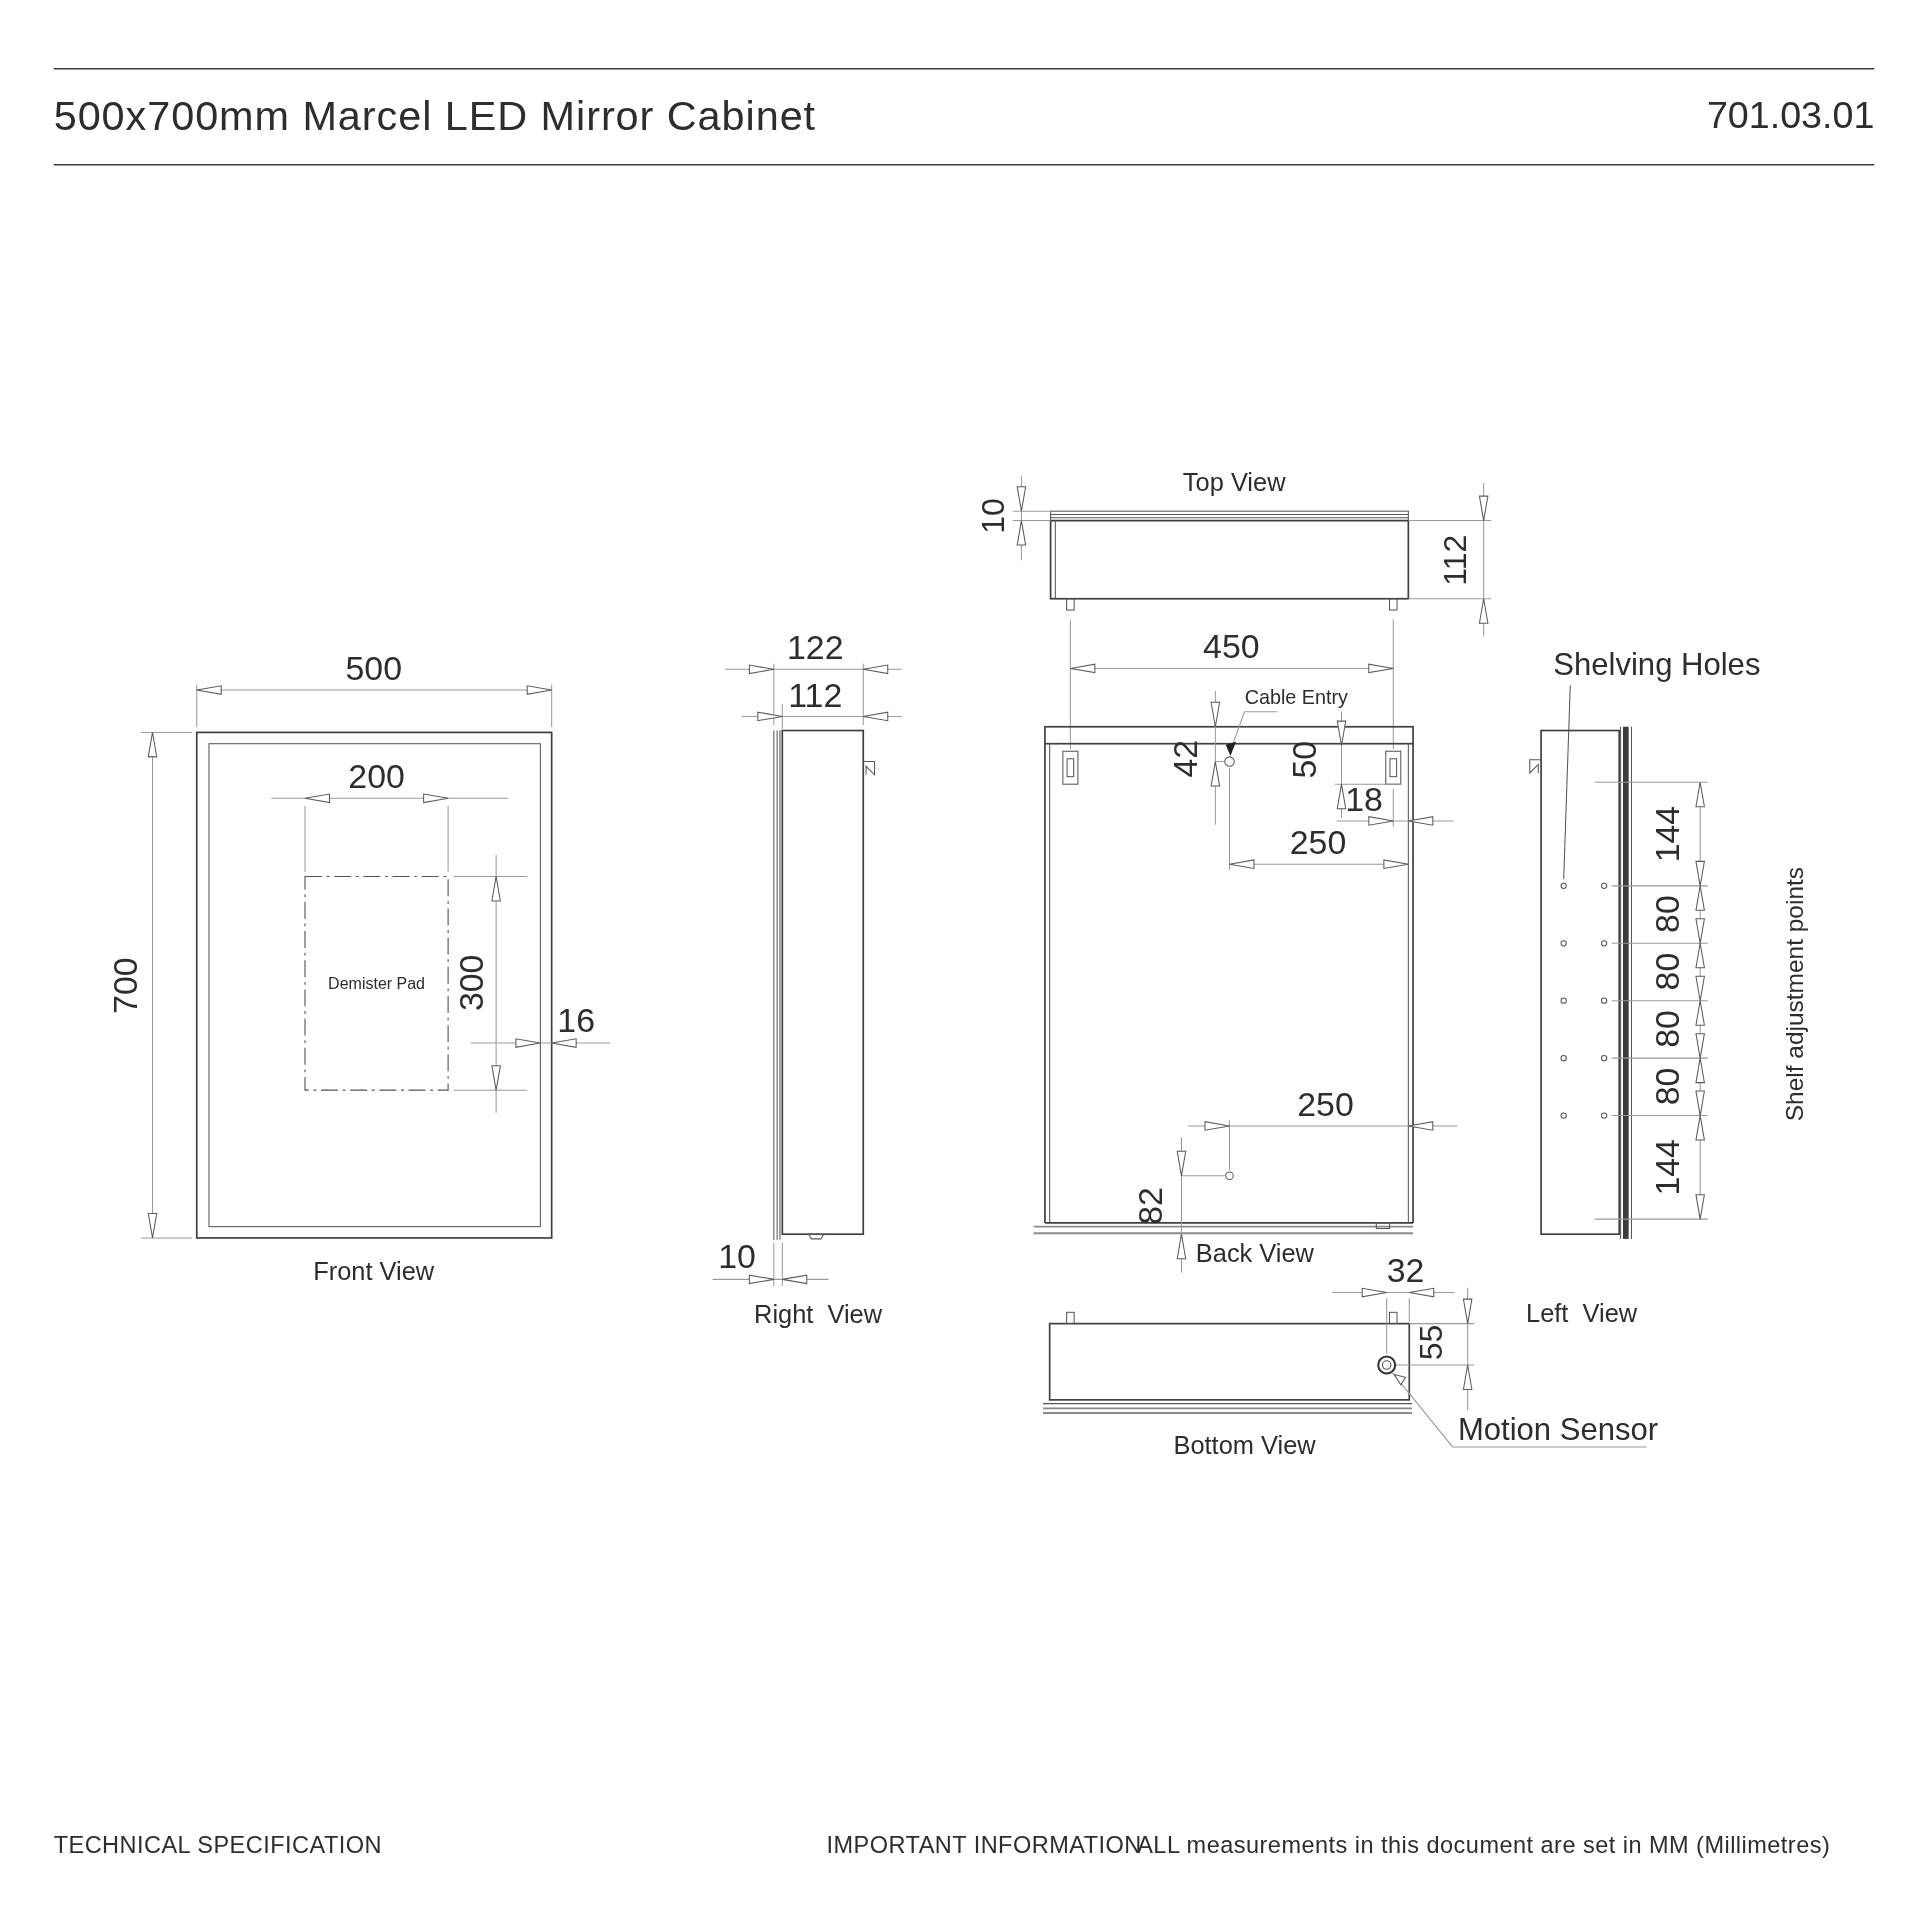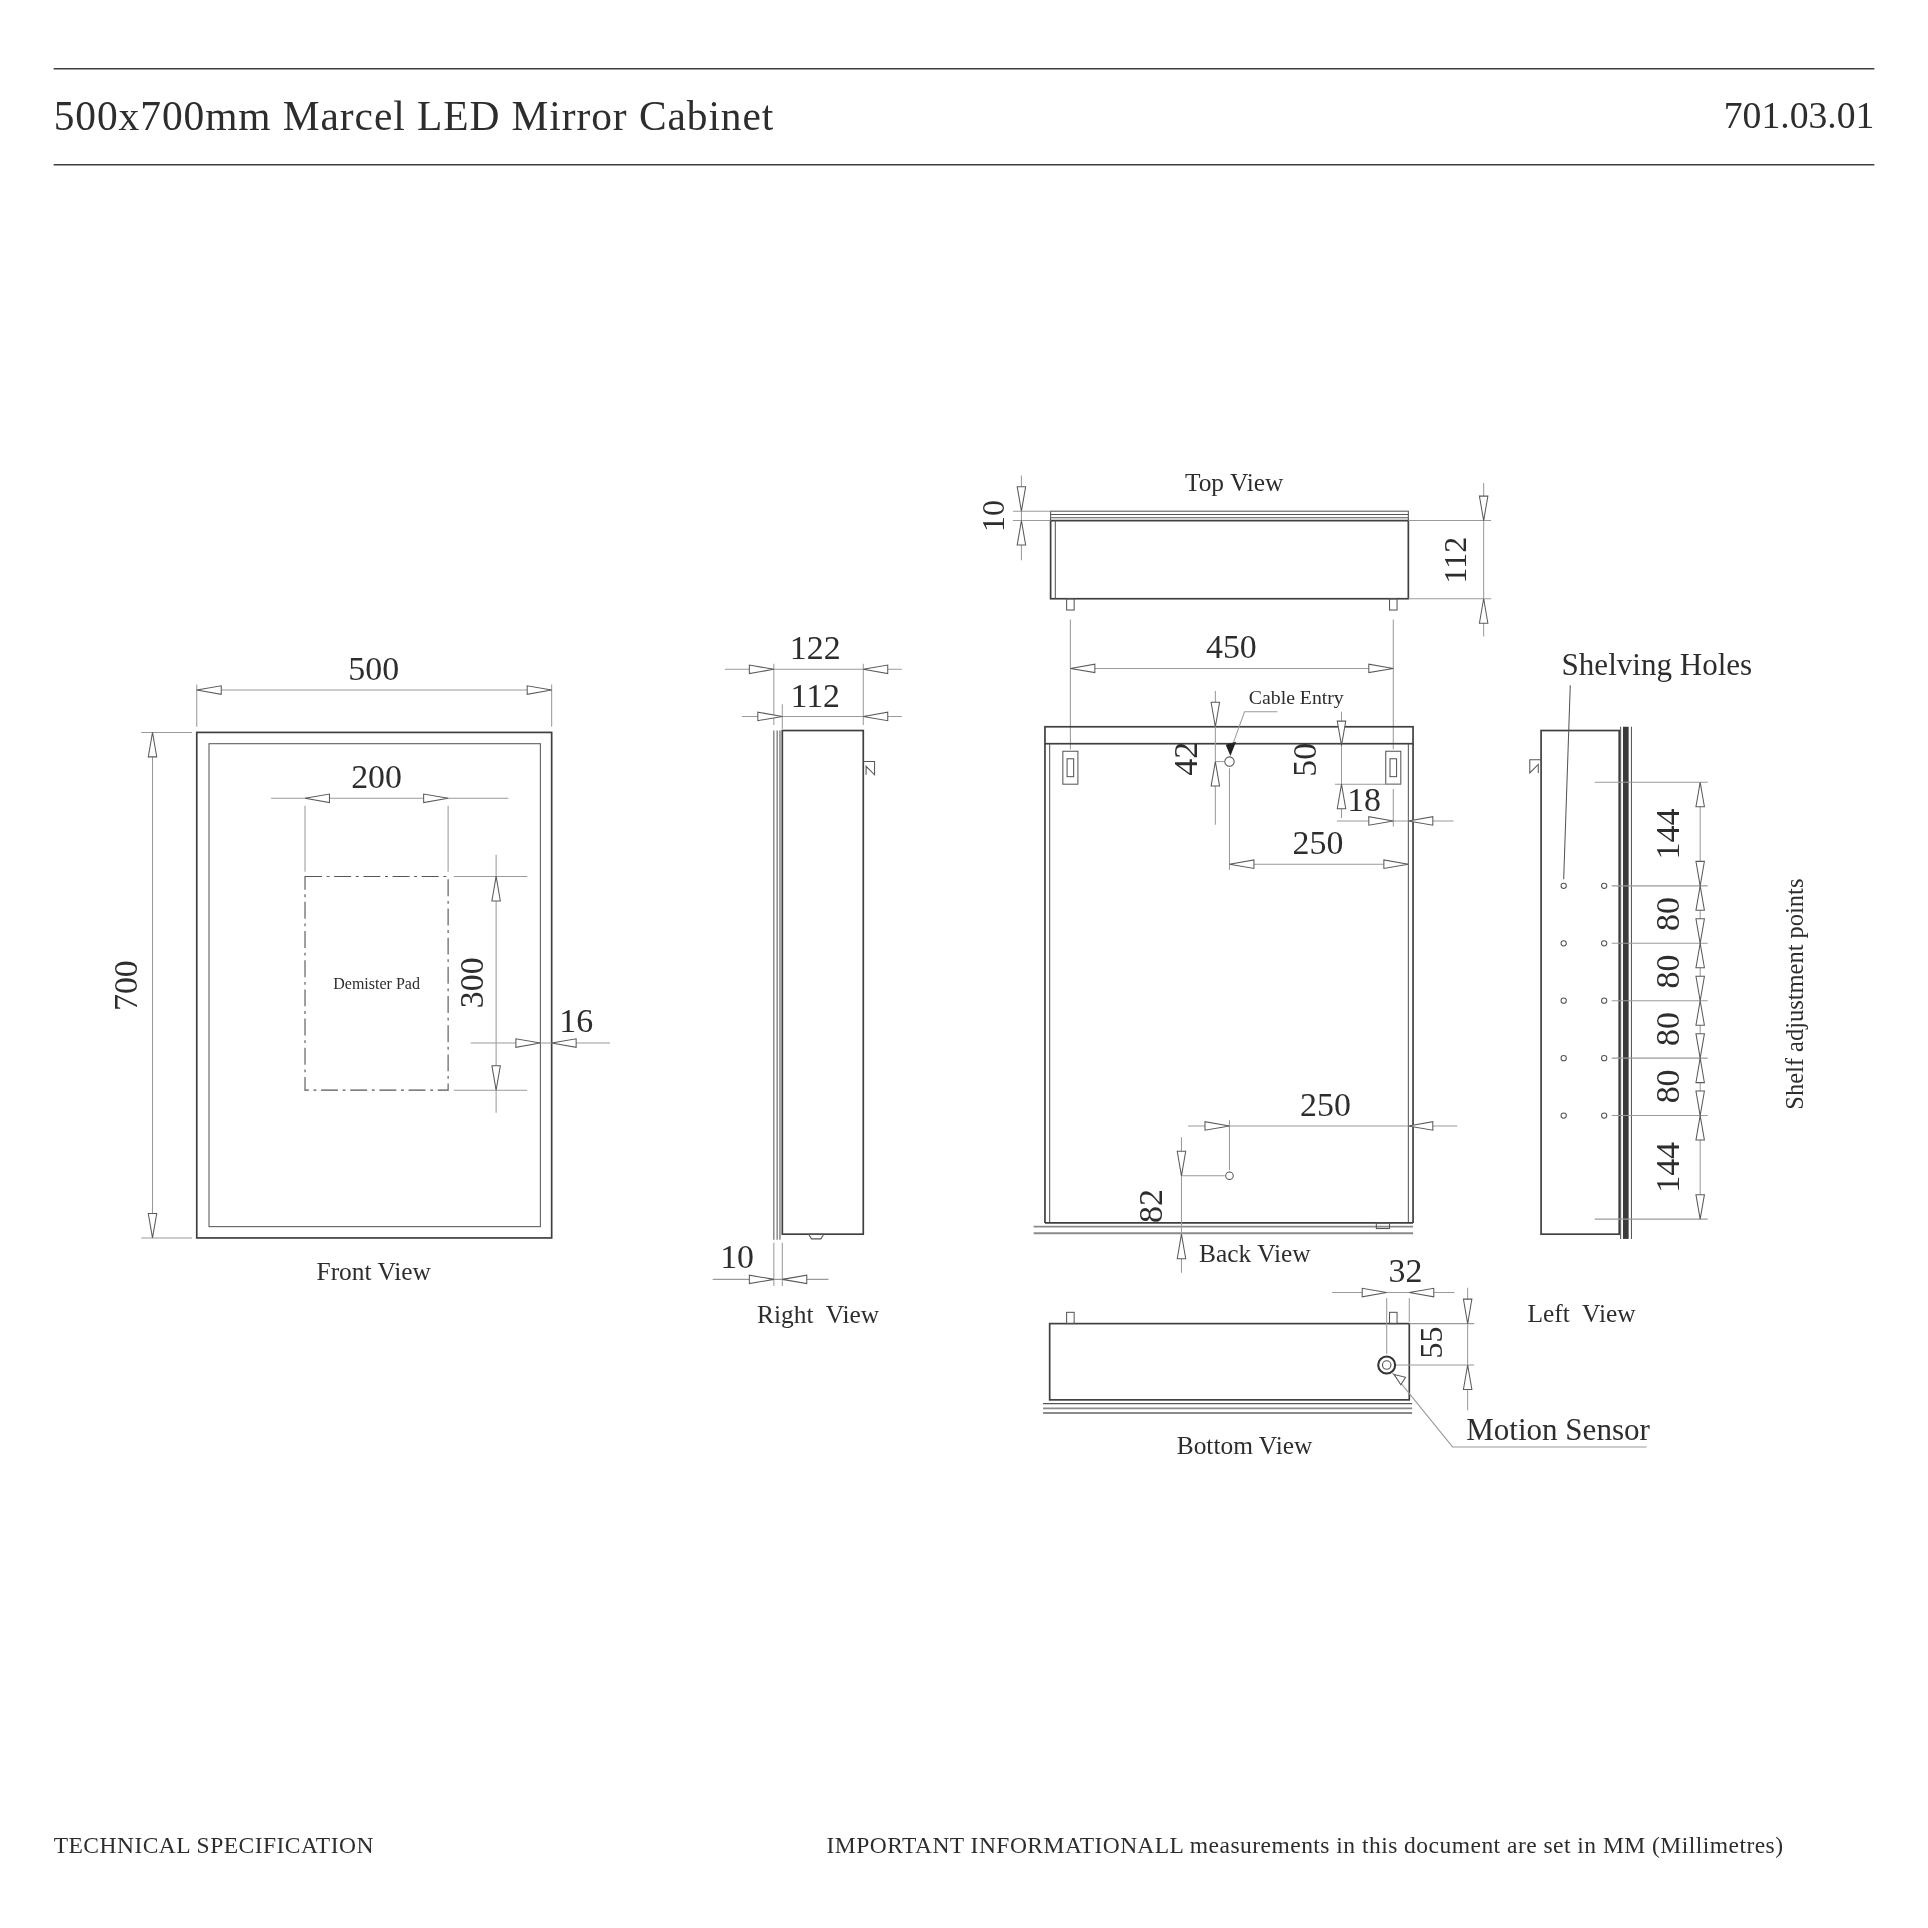--- a/index.html
+++ b/index.html
@@ -1,16 +1,16 @@
 <!DOCTYPE html>
 <html style="font-size:15px"><head>
 <meta charset="utf-8">
 <style>
   html,body{margin:0;padding:0;background:#ffffff;}
-  #page{position:relative;width:1928px;height:1928px;background:#fff;font-family:Liberation Serif, serif;}
+  #page{position:relative;width:1928px;height:1928px;background:#fff;font-family:Liberation Sans, sans-serif;}
   svg{position:absolute;left:0;top:0;}
   svg text{fill:#2d2d2d;white-space:pre;}
   .t-title{font-size:44px;letter-spacing:1px;}
   .t-doc{font-size:40px;}
   .t-dim{font-size:36px;}
   .t-dim-s{font-size:34px;}
   .t-view{font-size:27px;}
   .t-note{font-size:26px;}
   .t-ann{font-size:33px;}
   .t-cable{font-size:21px;}

